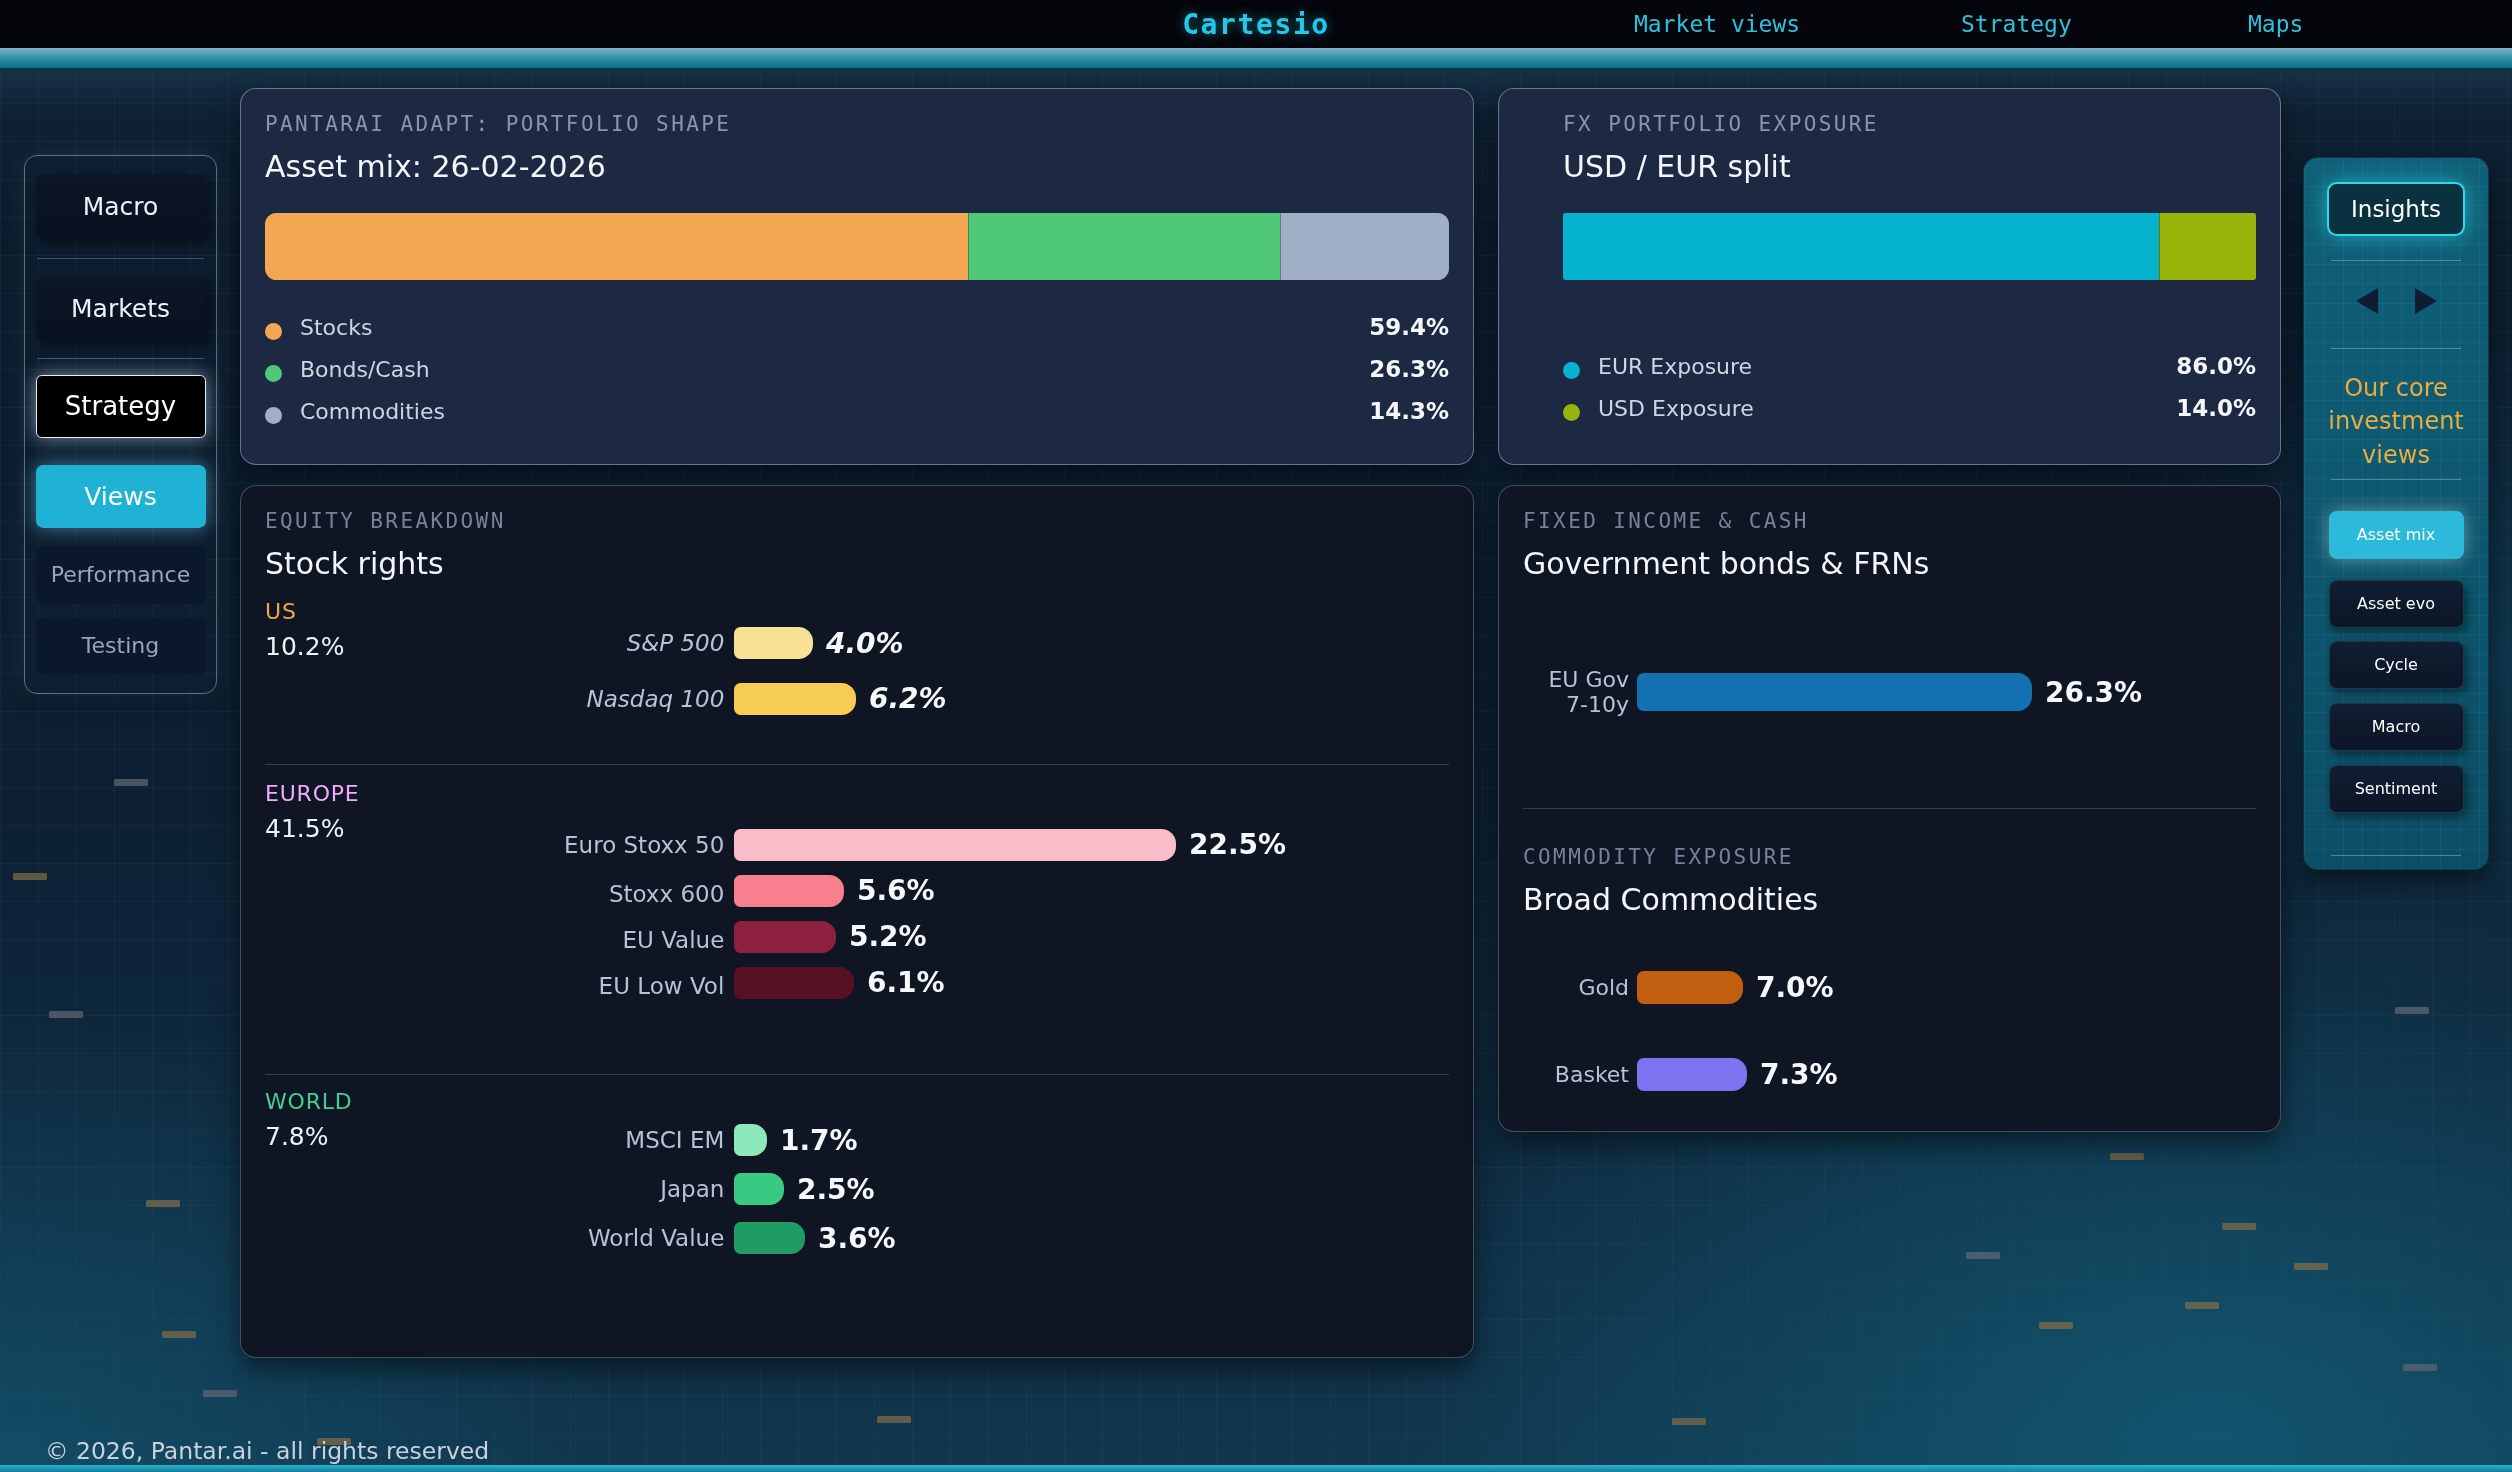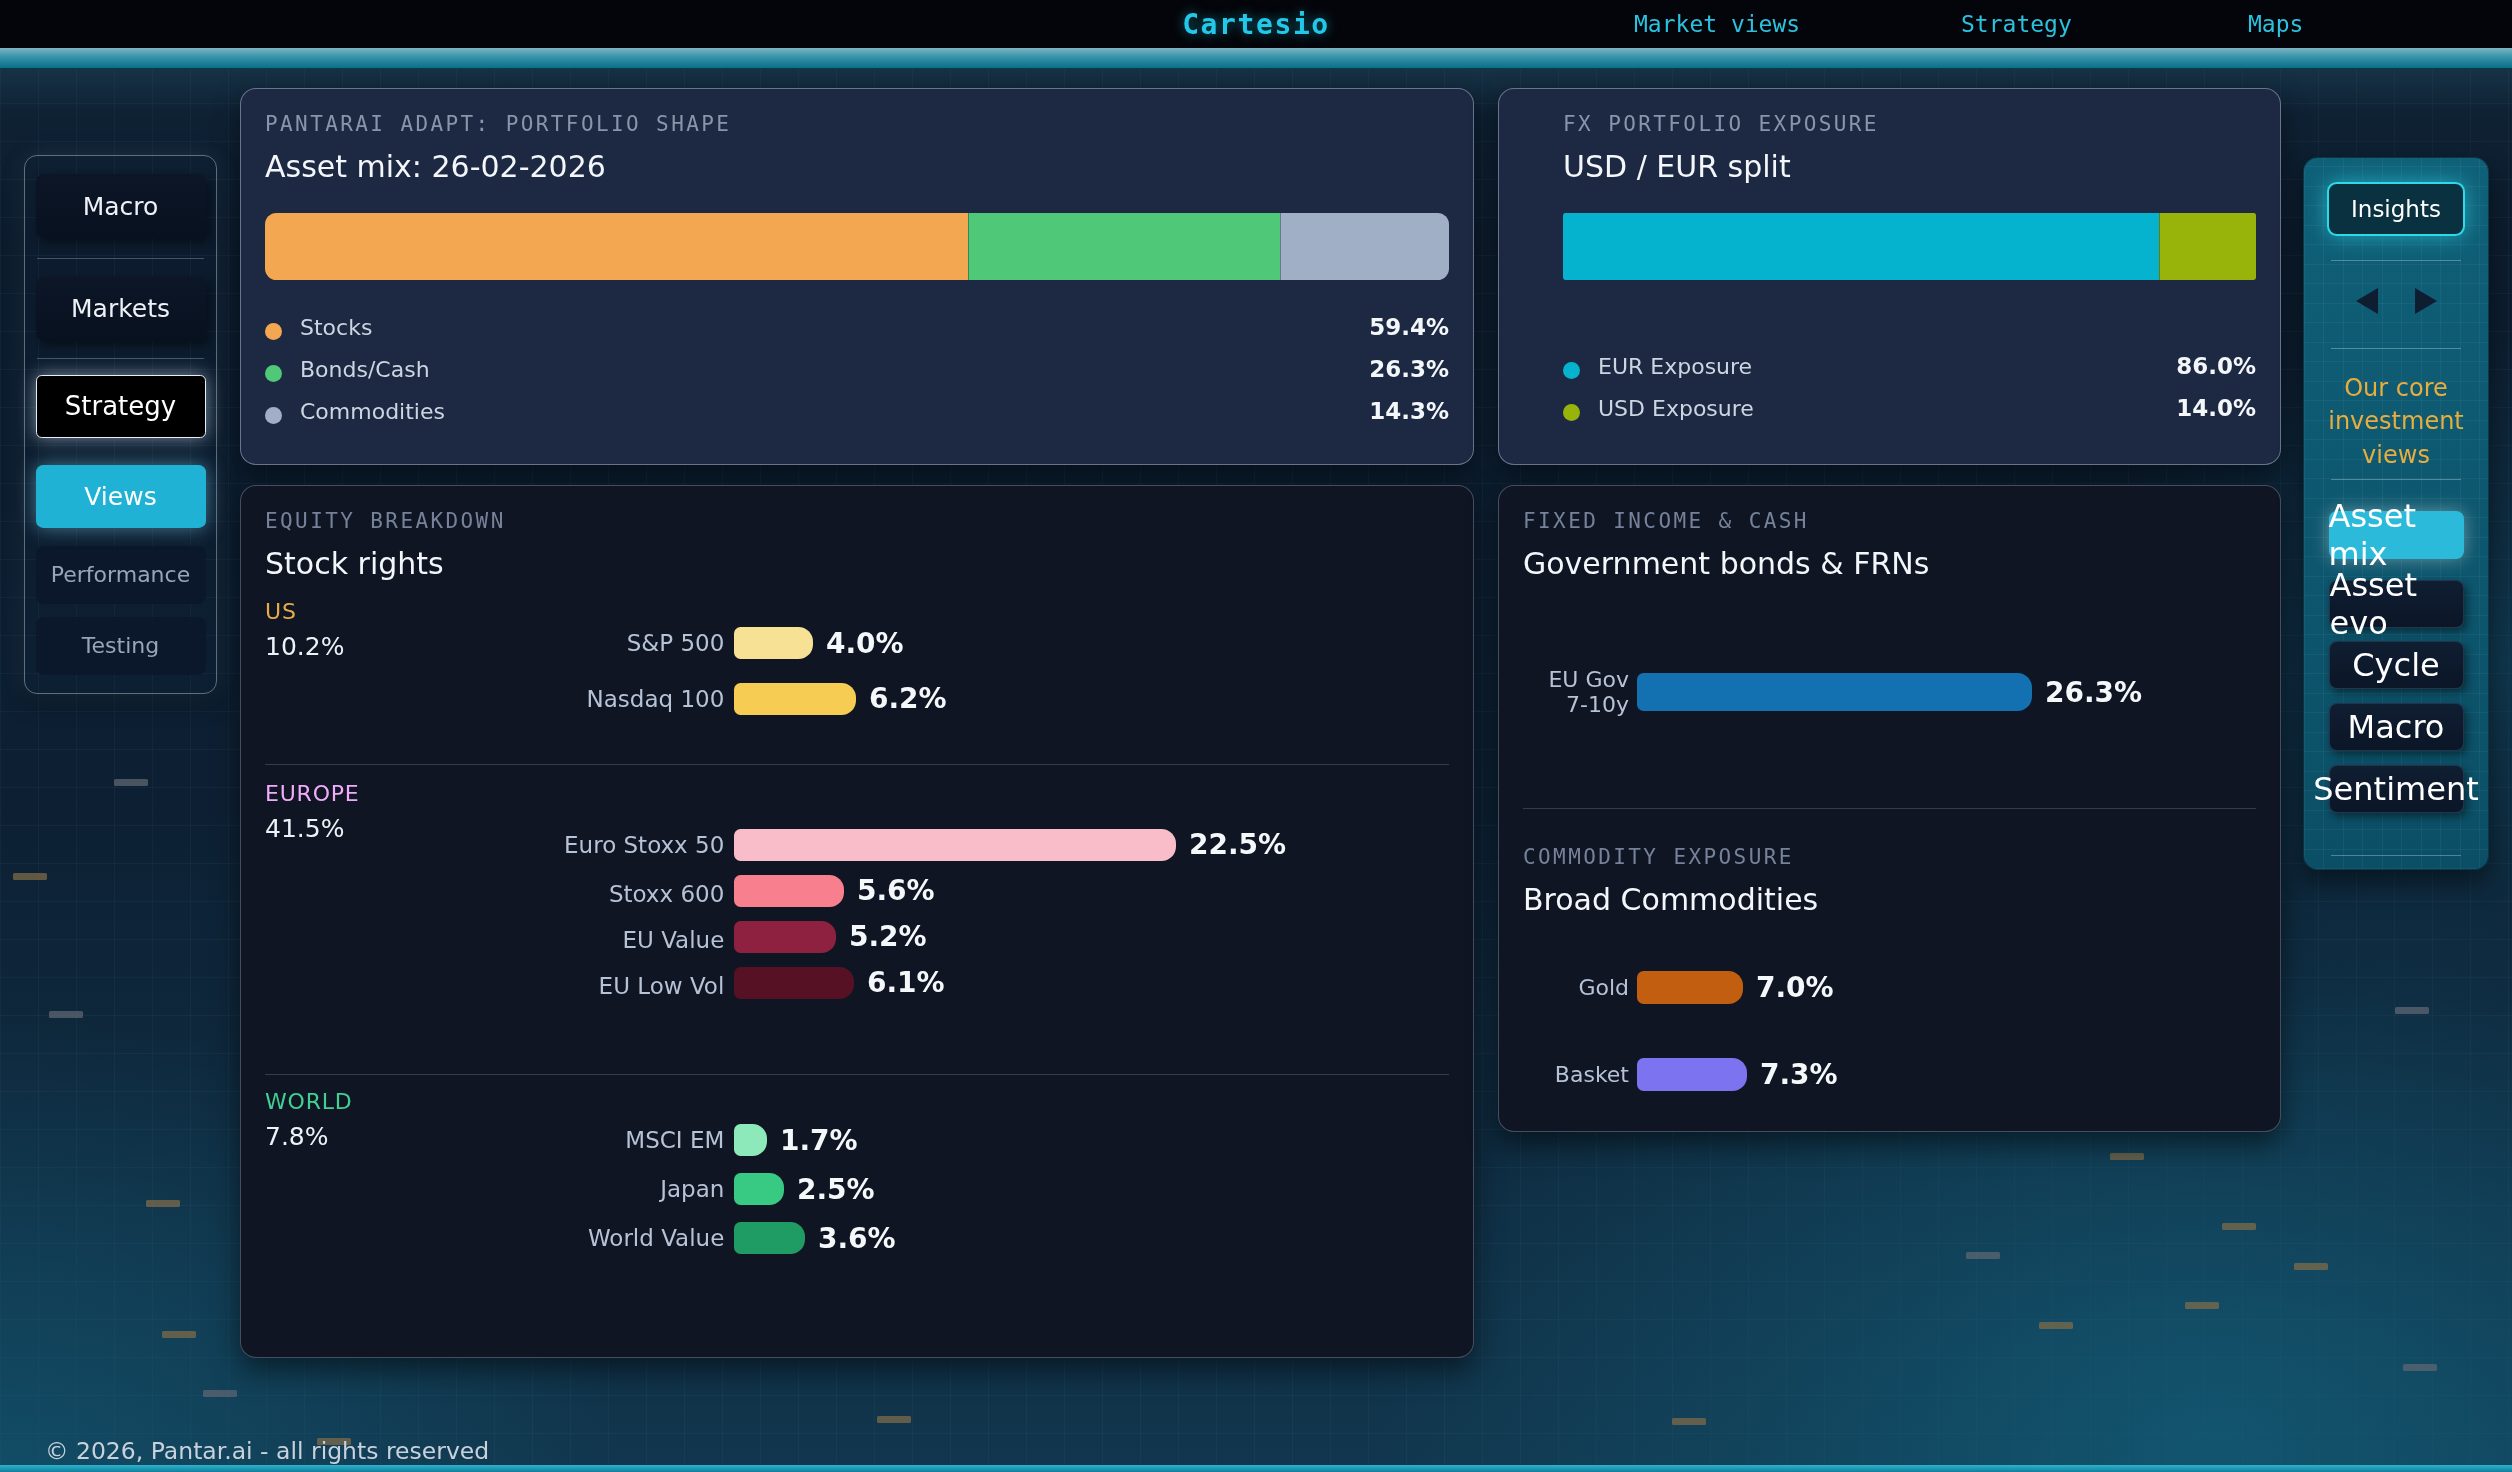--- a/index.html
+++ b/index.html
@@ -77,21 +77,21 @@
 
   
   .eq-section { position:relative; }
   .sec-info { position:absolute; left:0; top:0; }
   .sec-name { font-size:22px; letter-spacing:0.8px; }
   .sec-total { font-size:25px; color:#eef2f7; margin-top:8px; }
   .eq-rows { margin-left:0; }
   .eq-sep { border:none; border-top:1.6px solid rgba(148,163,184,0.28); }
 
   .eq-us   { margin-top:18px; }
-  .eq-us .eq-rows { padding-top:28px; }
+  .eq-us .eq-rows { padding-top:28px;font-style:italic; }
   .eq-us .brow + .brow { margin-top:23.5px; }
   .sep1 { margin-top:49px; }
   .eq-eu   { margin-top:16px; }
   .eq-eu .eq-rows { padding-top:48px; }
   .eq-eu .brow + .brow { margin-top:14px;align-items:flex-end; }
   .sep2 { margin-top:75px; }
   .eq-wd   { margin-top:14.6px; }
   .eq-wd .eq-rows { padding-top:35px; }
   .eq-wd .brow + .brow { margin-top:17px; }
 
@@ -139,21 +139,21 @@
     cursor:pointer; box-shadow:0 0 21px rgba(47,217,232,0.6); flex:0 0 auto; }
   .r-div { width:130px; border:none; border-top:1.6px solid rgba(205,225,240,0.35); flex:0 0 auto; }
   .rd1 { margin-top:24px; } .rd2 { margin-top:34px; } .rd3 { margin-top:6.5px; } .rd4 { margin-top:42px; }
   .arrows { margin-top:27px; display:flex; gap:37px; align-items:center; height:26px; flex:0 0 auto; }
   .tri { width:0; height:0; cursor:pointer; }
   .tri-left  { border-top:13px solid transparent; border-bottom:13px solid transparent; border-right:22px solid #0f1d30; }
   .tri-right { border-top:13px solid transparent; border-bottom:13px solid transparent; border-left:22px solid #0f1d30; }
   .r-caption { margin-top:23px; width:154px; text-align:center; font-size:24px; line-height:1.4;
     color:#e7ad3f; flex:0 0 auto; }
   .rbtn { width:135px; height:48px; border-radius:8px; display:flex; align-items:center; justify-content:center;
-    font-size:32px; color:#fff; cursor:pointer; flex:0 0 auto; }
+    font-size:16px; color:#fff; cursor:pointer; flex:0 0 auto; }
   .rbtn-active { background:#2cbadb; box-shadow:0 0 18px rgba(255,255,255,0.38); margin-top:31px; }
   .rbtn-dark { background:linear-gradient(180deg,#101e32,#0b1627); border:0.8px solid rgba(40,60,85,0.8);
     box-shadow:2.4px 4px 8px rgba(0,0,0,0.45); }
   .rb-evo { margin-top:21px; } .rb-cycle { margin-top:13px; } .rb-macro { margin-top:14px; } .rb-sent { margin-top:14px; }
 
   .footer-text { position:absolute; left:45px; top:1437px; font-size:23.5px; color:#c8d1dc; }
 </style>
 </head>
 <body>
 

